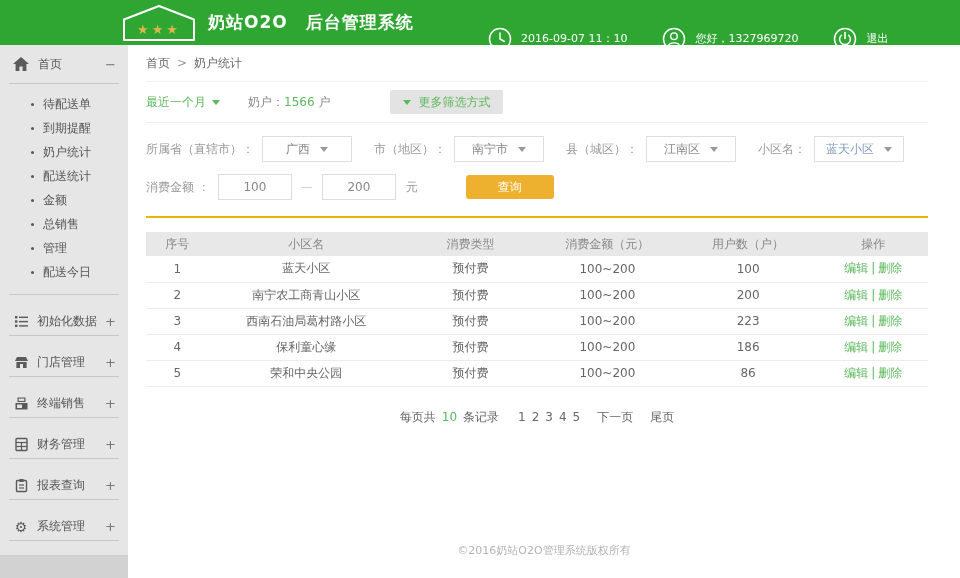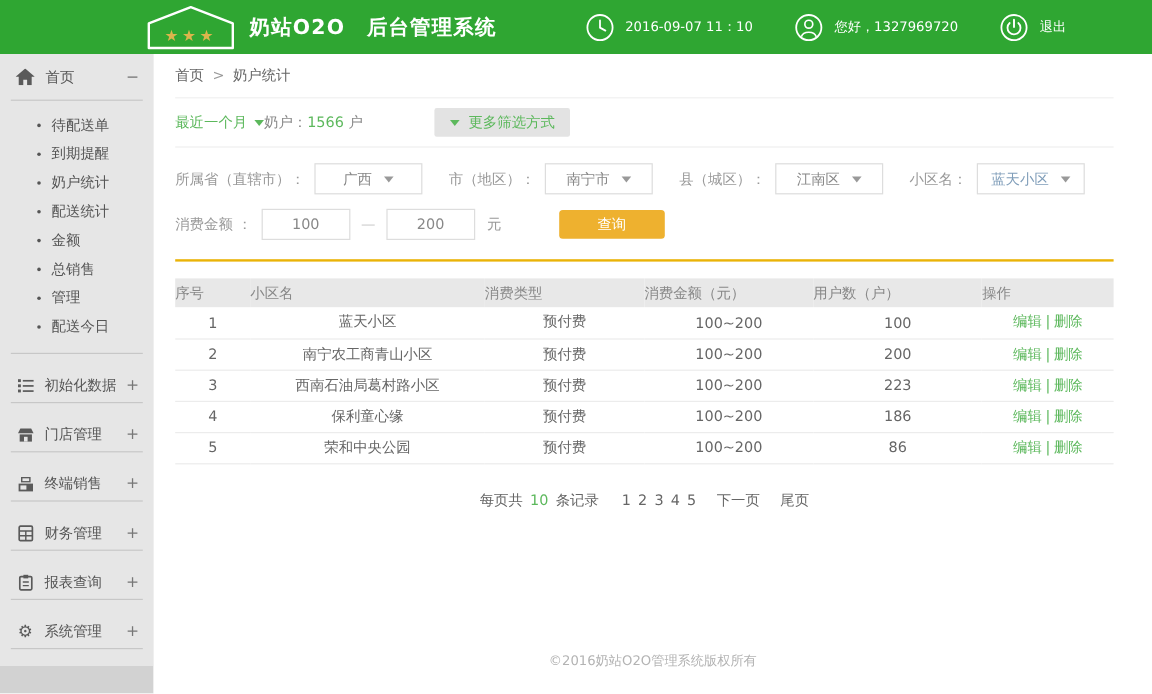--- a/index.html
+++ b/index.html
@@ -4,21 +4,21 @@
 <style>
   * { margin:0; padding:0; box-sizing:border-box; }
   html,body { width:960px; height:578px; overflow:hidden; }
   body { font-family:"DejaVu Sans","Liberation Sans",sans-serif; font-size:12px; color:#666; background:#fff; }
   .app { position:relative; width:960px; height:578px; }
 
   
   .hdr { position:absolute; top:0; left:0; right:0; height:45px; background:#2fa632; display:flex; align-items:center; z-index:5; }
   .logo { margin-left:122px; width:74px; height:38px; flex:0 0 auto; }
   .hdr-title { color:#fff; font-size:17px; font-weight:bold; margin-left:12px; letter-spacing:1px; white-space:nowrap; }
-  .hdr-right { position:absolute; left:487px; top:0; height:45px; display:flex; align-items:center; }
+  .hdr-right { position:absolute; left:487px; top:16px; height:45px; display:flex; align-items:center; }
   .hdr-item { display:flex; align-items:center; color:#fff; font-size:11px; margin-right:34px; }
   .hdr-item svg { margin-right:8px; }
   .hdr-item .lnk { cursor:pointer; }
 
   
   .sidebar { position:absolute; top:45px; left:0; width:128px; bottom:0; background:#d2d2d2; }
   .menu { background:#e6e6e6; padding-bottom:14px; }
   .menu-head { display:flex; align-items:center; height:38px; padding:0 12px 0 13px; cursor:pointer; color:#555; }
   .menu-head .lbl { margin-left:9px; flex:1; }
   .toggle { color:#777; font-size:13px; line-height:1; }
@@ -34,38 +34,38 @@
   
   .main { position:absolute; top:45px; left:128px; right:0; bottom:0; background:#fff; padding:0 32px 0 18px; }
   .breadcrumb { height:37px; display:flex; align-items:center; border-bottom:1px solid #f0f0f0; color:#666; }
   .breadcrumb .sep { margin:0 7px; color:#999; }
   .breadcrumb .bc-home { cursor:pointer; }
 
   .quickbar { height:40px; display:flex; align-items:center; }
   .green { color:#5cb85c; }
   .period { display:flex; align-items:center; cursor:pointer; }
   .caret { width:0; height:0; border-left:4px solid transparent; border-right:4px solid transparent; border-top:5px solid #5cb85c; margin-left:6px; }
-  .qb-label { color:#888; }
+  .qb-label { margin-left:28px; color:#888; }
   .more-btn { margin-left:60px; height:24px; background:#e3e3e3; border:none; border-radius:2px; color:#5cb85c; font-size:12px; display:flex; align-items:center; padding:0 13px; cursor:pointer; font-family:inherit; }
   .more-btn .caret { margin:0 7px 0 0; }
 
   .filter-panel { border-top:1px solid #efefef; border-bottom:2px solid #eab308; padding:13px 0 16px; }
   .f-row { display:flex; align-items:center; margin-top:12px; }
   .f-row:first-child { margin-top:0; }
   .f-label { color:#999; margin-right:8px; white-space:nowrap; }
   .fselect { width:90px; height:26px; border:1px solid #ddd; background:#fff; display:flex; align-items:center; justify-content:center; color:#888; cursor:pointer; margin-right:22px; }
   .fselect .caret { border-top-color:#999; margin-left:10px; }
   .fselect.blue { color:#7f9db9; }
   .amount-input { width:74px; height:26px; border:1px solid #ddd; text-align:center; color:#888; font-size:12px; font-family:inherit; outline:none; }
   .dash { margin:0 9px; color:#ccc; }
   .unit { margin-left:10px; color:#999; }
   .search-btn { margin-left:48px; width:88px; height:24px; background:#eeb12f; border:none; border-radius:3px; color:#fff; font-size:12px; cursor:pointer; font-family:inherit; }
 
   table { width:100%; border-collapse:collapse; margin-top:14px; table-layout:fixed; }
-  th { height:24px; background:#e8e8e8; font-weight:normal; color:#888; font-size:12px; text-align:left; }
+  th { height:24px; background:#e8e8e8; font-weight:normal; color:#888; font-size:12px; text-align:center; }
   td { height:26px; border-bottom:1px solid #ececec; text-align:center; color:#666; font-size:12px; }
   .col-no { width:8%; } .col-name { width:25%; } .col-type { width:17%; }
   .col-amt { width:18%; } .col-users { width:18%; } .col-op { width:14%; }
   .op a { color:#5cb85c; text-decoration:none; cursor:pointer; }
   .op .sep { color:#5cb85c; margin:0 3px; }
 
   .pagination { margin-top:22px; display:flex; justify-content:center; align-items:center; color:#666; }
   .pagination span { margin:0 3px; }
   .pg-num, .pg-nav { cursor:pointer; }
   .pg-nav { margin-left:14px !important; }

